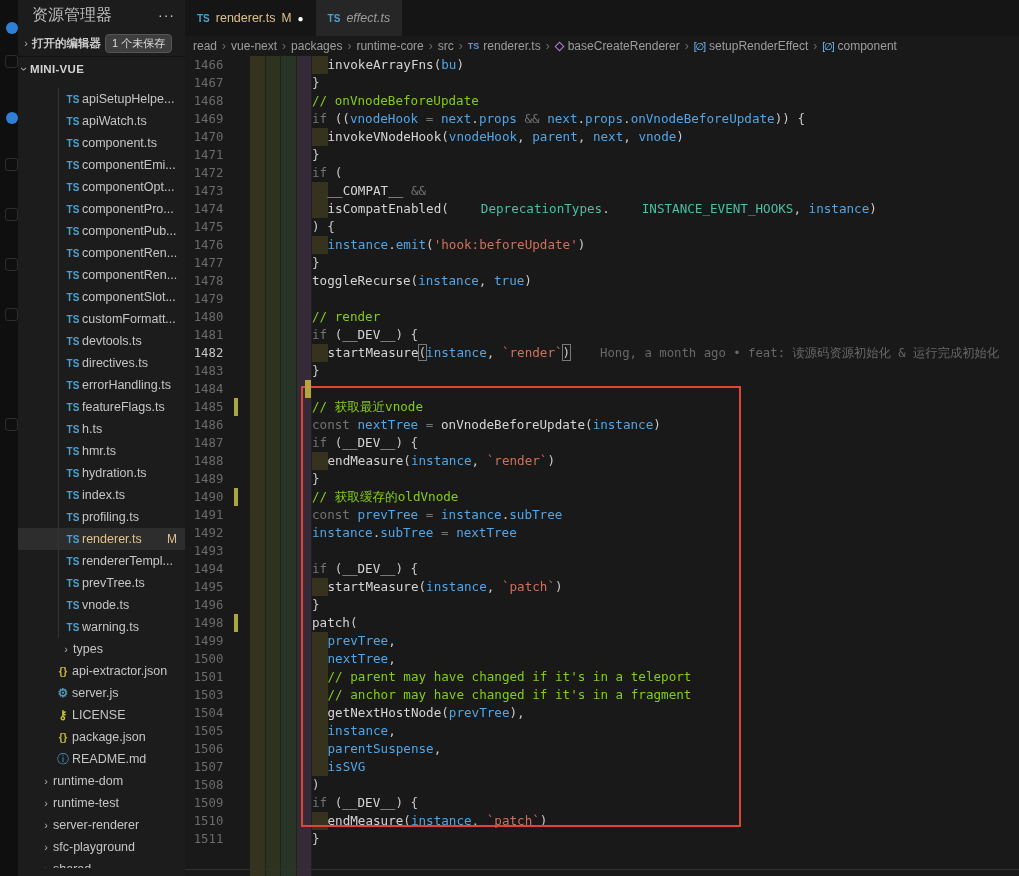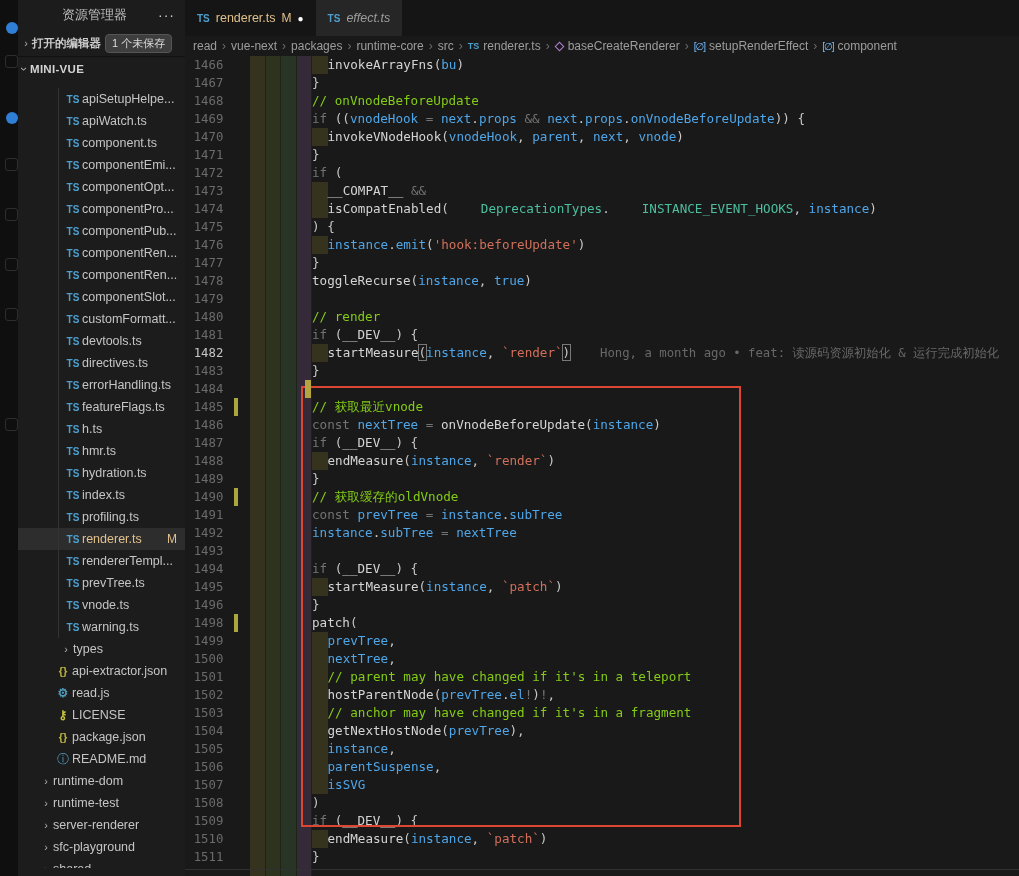--- a/index.html
+++ b/index.html
@@ -8,21 +8,21 @@
   #app { position:relative; width:1019px; height:876px; }
 
   
   #activity-bar { position:absolute; left:0; top:0; width:18px; height:876px; background:#0f0f0f; }
   .ab-hint { position:absolute; left:5px; width:13px; height:13px; border:1px solid #3a3a3a; border-radius:3px; opacity:.7; }
   .ab-dot { position:absolute; left:6px; width:12px; height:12px; border-radius:50%; background:#2f7fd6; }
 
   
   #sidebar { position:absolute; left:18px; top:0; width:167px; height:876px; background:#1c1c1c; color:#c5c5c5; }
   #sb-title-row { height:30px; display:flex; align-items:center; padding:0 10px 0 14px; }
-  #sb-title { font-size:13px; color:#bdbdbd; flex:1; white-space:nowrap; overflow:hidden;margin-left:30px; }
+  #sb-title { font-size:16px; color:#bdbdbd; flex:1; white-space:nowrap; overflow:hidden; }
   #sb-more { color:#cccccc; font-size:14px; letter-spacing:1px; cursor:pointer; }
   #open-editors-row { height:26px; display:flex; align-items:center; gap:4px; padding:0 6px; }
   .chev { display:inline-block; color:#b0b0b0; font-size:12px; transform:scale(.9); }
   .chev.down { display:inline-block; transform:rotate(90deg); }
   #open-editors-label { font-size:11.5px; font-weight:bold; color:#cccccc; white-space:nowrap; }
   #unsaved-badge { font-size:11px; background:#3e3e3e; border:1px solid #555; color:#dddddd;
     padding:1px 6px; border-radius:4px; white-space:nowrap; }
   #section-row { height:24px; display:flex; align-items:center; gap:4px; padding:0 4px; border-top:1px solid #111;
     background:#1c1c1c; }
   #section-label { font-size:11.5px; font-weight:bold; color:#d4d4d4; letter-spacing:.3px; }
@@ -220,21 +220,21 @@
         <div class="file" style="padding-left: 46px;">
           <span class="chev">›</span>
           <span class="fname" style="margin-left: 5px;">types</span>
         </div>
         <div class="file" style="padding-left: 36px;">
           <span class="fic ic-json">{}</span>
           <span class="fname">api-extractor.json</span>
         </div>
         <div class="file" style="padding-left: 36px;">
           <span class="fic ic-js">⚙</span>
-          <span class="fname">read.js</span>
+          <span class="fname">server.js</span>
         </div>
         <div class="file" style="padding-left: 36px;">
           <span class="fic ic-license">⚷</span>
           <span class="fname">LICENSE</span>
         </div>
         <div class="file" style="padding-left: 36px;">
           <span class="fic ic-json">{}</span>
           <span class="fname">package.json</span>
         </div>
         <div class="file" style="padding-left: 36px;">
@@ -352,21 +352,20 @@
           <div class="cl"><span class="ln">1491</span><span class="gut"></span><span class="ct"><span class="k">const</span><span class="p"> </span><span class="v">prevTree</span><span class="p"> </span><span class="k">=</span><span class="p"> </span><span class="v">instance</span><span class="p">.</span><span class="v">subTree</span></span></div>
           <div class="cl"><span class="ln">1492</span><span class="gut"></span><span class="ct"><span class="v">instance</span><span class="p">.</span><span class="v">subTree</span><span class="p"> </span><span class="k">=</span><span class="p"> </span><span class="v">nextTree</span></span></div>
           <div class="cl"><span class="ln">1493</span><span class="gut"></span><span class="ct"></span></div>
           <div class="cl"><span class="ln">1494</span><span class="gut"></span><span class="ct"><span class="k">if</span><span class="p"> (</span><span class="w">__DEV__</span><span class="p">) {</span></span></div>
           <div class="cl"><span class="ln">1495</span><span class="gut"></span><span class="ct"><span class="ib"></span><span class="f">startMeasure</span><span class="p">(</span><span class="v">instance</span><span class="p">, </span><span class="s">`patch`</span><span class="p">)</span></span></div>
           <div class="cl"><span class="ln">1496</span><span class="gut"></span><span class="ct"><span class="p">}</span></span></div>
           <div class="cl"><span class="ln">1498</span><span class="gut"></span><span class="ct"><span class="f">patch</span><span class="p">(</span></span></div>
           <div class="cl"><span class="ln">1499</span><span class="gut"></span><span class="ct"><span class="ib"></span><span class="v">prevTree</span><span class="p">,</span></span></div>
           <div class="cl"><span class="ln">1500</span><span class="gut"></span><span class="ct"><span class="ib"></span><span class="v">nextTree</span><span class="p">,</span></span></div>
           <div class="cl"><span class="ln">1501</span><span class="gut"></span><span class="ct"><span class="ib"></span><span class="c">// parent may have changed if it's in a teleport</span></span></div>
-          <div class="cl"><span class="ln">1502</span><span class="gut"></span><span class="ct"><span class="ib"></span><span class="f">hostParentNode</span><span class="p">(</span><span class="v">prevTree</span><span class="p">.</span><span class="v">el</span><span class="k">!</span><span class="p">)</span><span class="k">!</span><span class="p">,</span></span></div>
           <div class="cl"><span class="ln">1503</span><span class="gut"></span><span class="ct"><span class="ib"></span><span class="c">// anchor may have changed if it's in a fragment</span></span></div>
           <div class="cl"><span class="ln">1504</span><span class="gut"></span><span class="ct"><span class="ib"></span><span class="f">getNextHostNode</span><span class="p">(</span><span class="v">prevTree</span><span class="p">),</span></span></div>
           <div class="cl"><span class="ln">1505</span><span class="gut"></span><span class="ct"><span class="ib"></span><span class="v">instance</span><span class="p">,</span></span></div>
           <div class="cl"><span class="ln">1506</span><span class="gut"></span><span class="ct"><span class="ib"></span><span class="v">parentSuspense</span><span class="p">,</span></span></div>
           <div class="cl"><span class="ln">1507</span><span class="gut"></span><span class="ct"><span class="ib"></span><span class="v">isSVG</span></span></div>
           <div class="cl"><span class="ln">1508</span><span class="gut"></span><span class="ct"><span class="p">)</span></span></div>
           <div class="cl"><span class="ln">1509</span><span class="gut"></span><span class="ct"><span class="k">if</span><span class="p"> (</span><span class="w">__DEV__</span><span class="p">) {</span></span></div>
           <div class="cl"><span class="ln">1510</span><span class="gut"></span><span class="ct"><span class="ib"></span><span class="f">endMeasure</span><span class="p">(</span><span class="v">instance</span><span class="p">, </span><span class="s">`patch`</span><span class="p">)</span></span></div>
           <div class="cl"><span class="ln">1511</span><span class="gut"></span><span class="ct"><span class="p">}</span></span></div>
         </div>

